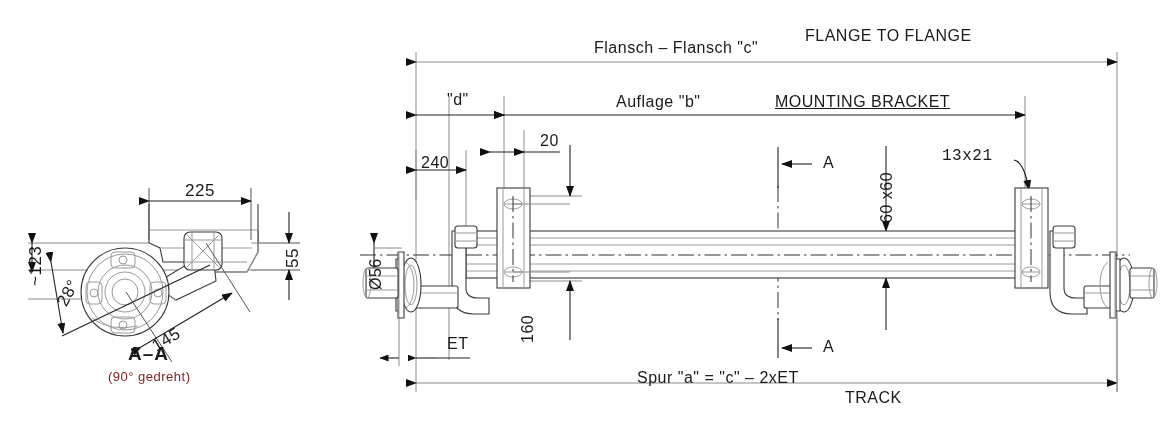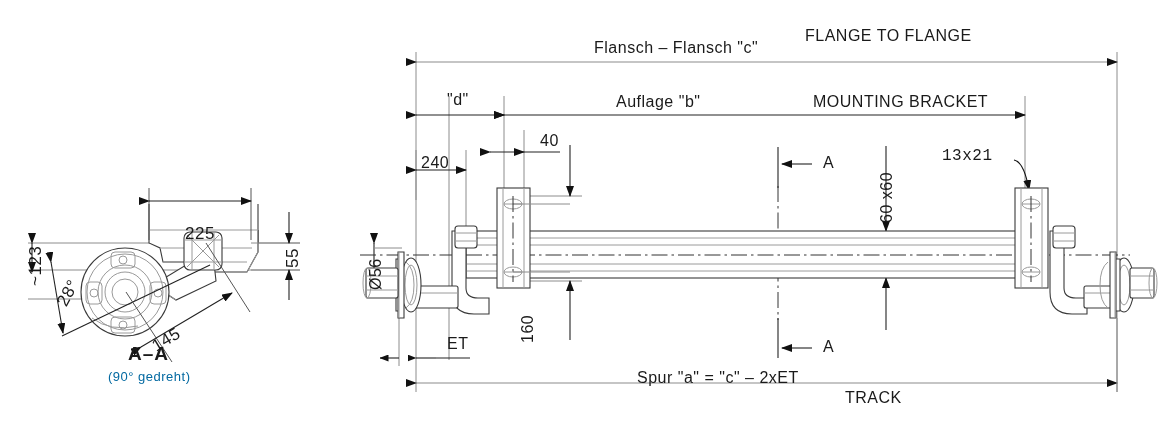--- a/index.html
+++ b/index.html
@@ -279,51 +279,51 @@
       <rect class="part" x="1130" y="268" width="24" height="30" rx="2"></rect>
       <line class="partl" x1="1130" y1="276" x2="1154" y2="276"></line>
       <line class="partl" x1="1130" y1="290" x2="1154" y2="290"></line>
       <ellipse class="partl" cx="1153" cy="283" rx="4" ry="15"></ellipse>
       <path class="partl" d="M1108,262 Q1100,268 1100,285 Q1100,302 1108,308"></path>
       <line class="ext" x1="1117" y1="318" x2="1117" y2="392"></line>
     </g>
   </g>
 </svg>
 
-<div class="lbl f18" style="left:185px;top:182px;margin-top:43px;">225</div>
+<div class="lbl f18" style="left:185px;top:182px;">225</div>
 
 <div class="lbl f18 vert" style="left:284px;top:268px;">55</div>
 
 <div class="lbl f18 vert" style="left:27px;top:286px;">~123</div>
 
 <div class="lbl f18" style="left:54px;top:301px;transform-origin:0 0;transform:rotate(-62deg);">28°</div>
 
 <div class="lbl f18" style="left:149px;top:340px;transform-origin:0 0;transform:rotate(-31deg);">145</div>
 
 <div class="lbl f20" style="left:128px;top:344px;letter-spacing:1px;font-weight:bold;">A–A</div>
 
-<div class="lbl f13" style="left:108px;top:370px;color:#0369a1;">(90° gedreht)</div>
+<div class="lbl f13" style="left:108px;top:370px;color:#7f1d1d;">(90° gedreht)</div>
 
 <div class="lbl f16" style="left:594px;top:40px;">Flansch – Flansch "c"</div>
 
 <div class="lbl f16" style="left:805px;top:28px;">FLANGE TO FLANGE</div>
 
 <div class="lbl f16" style="left:447px;top:92px;">"d"</div>
 
 <div class="lbl f16" style="left:616px;top:94px;">Auflage "b"</div>
 
-<div class="lbl f16" style="left:813px;top:94px;">MOUNTING BRACKET</div>
+<div class="lbl f16" style="left:775px;top:94px;text-decoration:underline;">MOUNTING BRACKET</div>
 
 <div class="lbl f16" style="left:637px;top:370px;">Spur "a" = "c" – 2xET</div>
 
 <div class="lbl f16" style="left:845px;top:390px;">TRACK</div>
 
 <div class="lbl f16" style="left:421px;top:155px;">240</div>
 
-<div class="lbl f16" style="left:540px;top:133px;">40</div>
+<div class="lbl f16" style="left:540px;top:133px;">20</div>
 
 <div class="lbl f16 vert" style="left:520px;top:343px;">160</div>
 
 <div class="lbl f16 vert" style="left:879px;top:223px;">60 x60</div>
 
 <div class="lbl f16" style="left:942px;top:148px;font-family:Liberation Mono, monospace;">13x21</div>
 
 <div class="lbl f16 vert" style="left:368px;top:290px;">Ø56</div>
 
 <div class="lbl f16" style="left:447px;top:336px;">ET</div>

